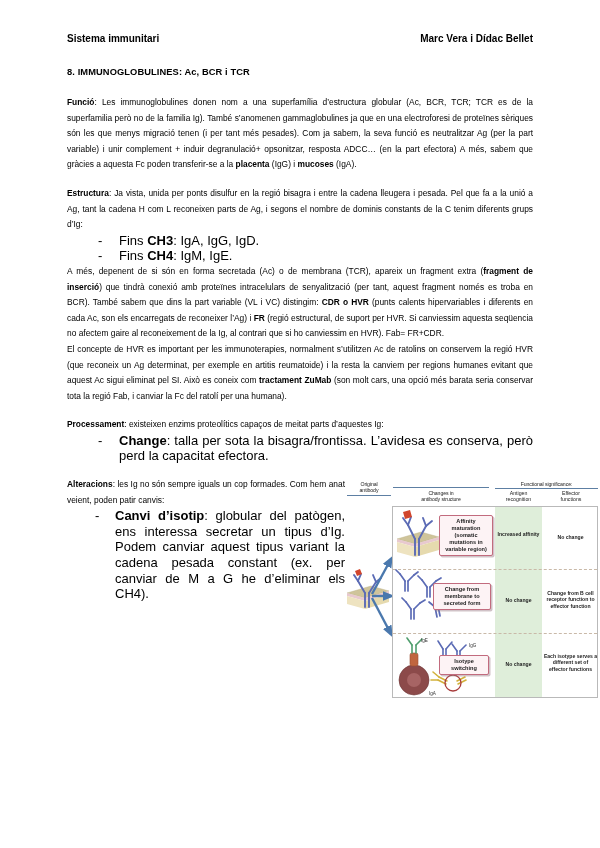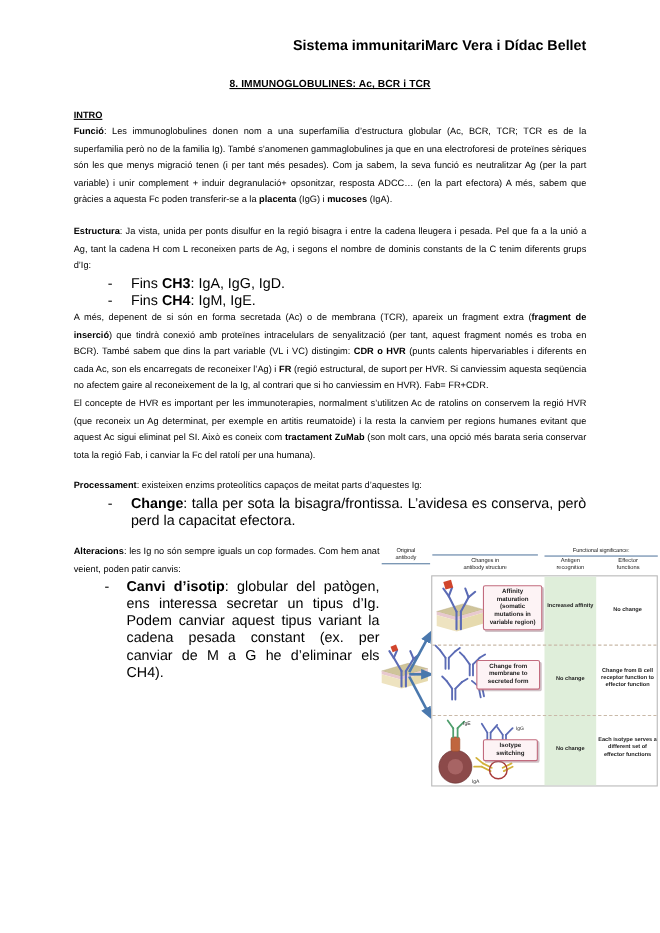--- a/index.html
+++ b/index.html
@@ -25,36 +25,34 @@
   .content {
     position: absolute;
     left: 67px;
     top: 33px;
     width: 466px;
   }
 
   
   .runhead {
     display: flex;
-    justify-content: flex-end;
+    justify-content: space-between;
     align-items: baseline;
-    font-size: 13px;
+    font-size: 10px;
     font-weight: bold;
     letter-spacing: 0.0px;
     margin-bottom: 23px;
   }
   .runhead span { white-space: nowrap; }
 
   .doc-title {
-    text-align: center;
     font-size: 9.3px;
     font-weight: bold;
     margin: 0 0 18px 0;
     letter-spacing: 0.1px;
-    text-decoration: underline;
   }
 
   
   .sect-head {
     font-size: 8.4px;
     font-weight: bold;
     text-decoration: underline;
     margin: 0 0 3px 0;
   }
   p.para {
@@ -225,21 +223,20 @@
 <div class="page">
   <div class="content">
 
     <div class="runhead">
       <span>Sistema immunitari</span>
       <span>Marc Vera i Dídac Bellet</span>
     </div>
 
     <div class="doc-title">8. IMMUNOGLOBULINES: Ac, BCR i TCR</div>
 
-    <div class="sect-head">INTRO</div>
 
     <p class="para"><b>Funció</b><span>: Les immunoglobulines donen nom a una superfamília d’estructura globular (Ac, BCR, TCR; TCR es de la superfamilia però no de la familia Ig). També s’anomenen gammaglobulines ja que en una electroforesi de proteïnes sèriques són les que menys migració tenen (i per tant més pesades). Com ja sabem, la seva funció es neutralitzar Ag (per la part variable) i unir complement + induir degranulació+ opsonitzar, resposta ADCC… (en la part efectora) A més, sabem que gràcies a aquesta Fc poden transferir-se a la </span><b>placenta</b><span> (IgG) i </span><b>mucoses</b><span> (IgA).</span></p>
 
     <div class="gap"></div>
 
     <p class="para"><b>Estructura</b><span>: Ja vista, unida per ponts disulfur en la regió bisagra i entre la cadena lleugera i pesada. Pel que fa a la unió a Ag, tant la cadena H com L reconeixen parts de Ag, i segons el nombre de dominis constants de la C tenim diferents grups d’Ig:</span></p>
 
     <ul class="dashlist">
       <li><span>Fins </span><b>CH3</b><span>: IgA, IgG, IgD.</span></li>
       <li><span>Fins </span><b>CH4</b><span>:  IgM, IgE.</span></li>

